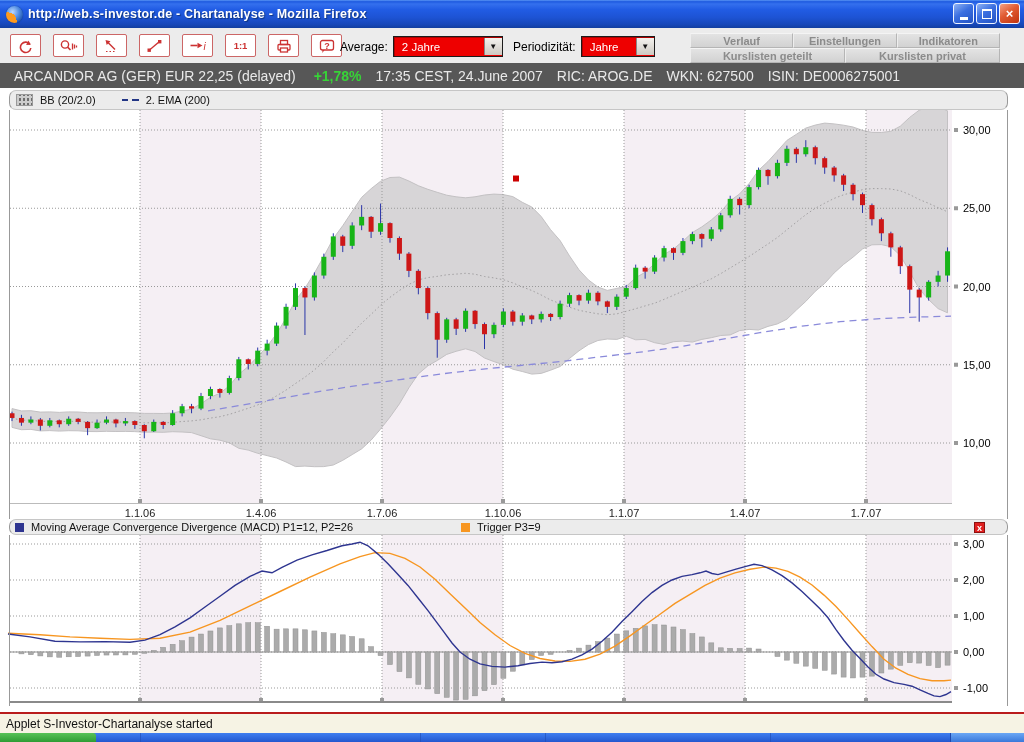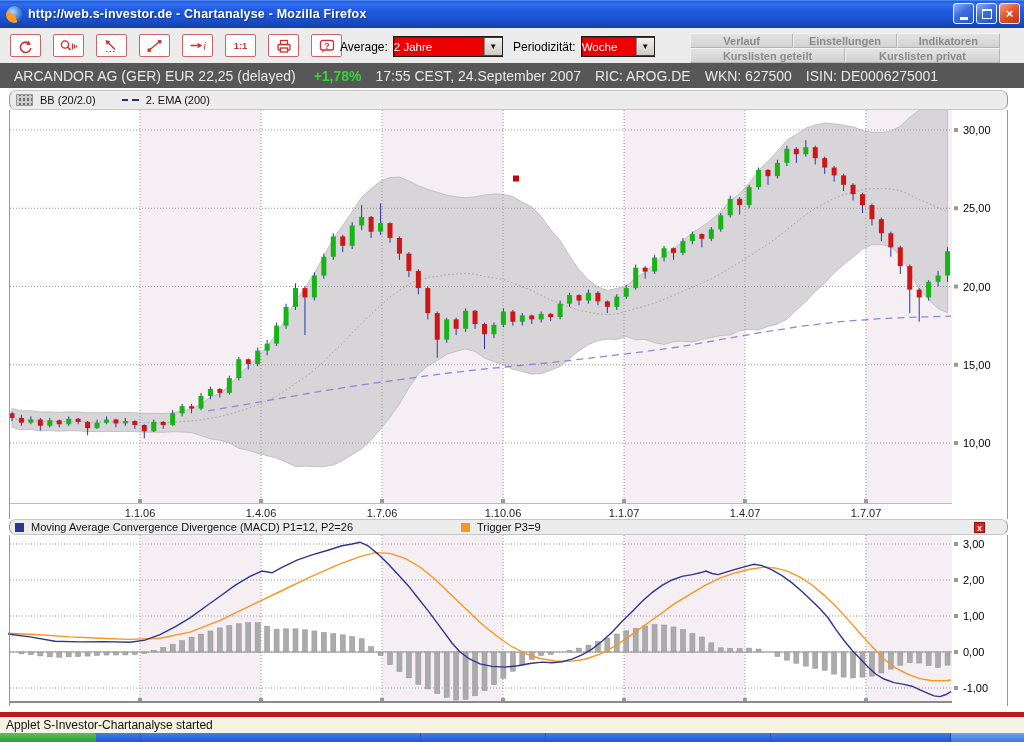--- a/index.html
+++ b/index.html
@@ -25,21 +25,21 @@
   .glyph-restore{width:8px;height:7px;border:1px solid #fff;border-top:2px solid #fff;}
 
   
   .toolbar{position:absolute;left:0;top:28px;width:1024px;height:35px;background:#ececec;border-bottom:1px solid #d7d7d7;}
   .tool-icons{position:absolute;left:10px;top:6px;display:flex;gap:12px;}
   .tbtn{width:31px;height:23px;background:#fff;border:1px solid #c66;border-radius:2px;box-sizing:border-box;
     display:flex;align-items:center;justify-content:center;}
   .tbtn svg{display:block;}
   .dd-group{position:absolute;top:8px;display:flex;align-items:center;font-size:12px;color:#000;}
   .dd-box{margin-left:5px;height:19px;border:1px solid #1c1c1c;background:#ee0000;display:flex;align-items:center;box-shadow:inset 1px 1px 0 #b00000;}
-  .dd-value{color:#fff;font-size:11.5px;padding:0 0;white-space:nowrap;}
+  .dd-value{color:#fff;font-size:11.5px;padding:0 8px;white-space:nowrap;}
   .dd-arrow{width:17px;height:17px;margin:0;background:linear-gradient(180deg,#f4f2ee,#cdc9c2);border-left:1px solid #888;
     display:flex;align-items:center;justify-content:center;font-size:8px;color:#111;}
 
   
   .nav-block{position:absolute;right:24px;top:5px;width:310px;}
   .nav-row{display:flex;height:15px;}
   .nav-btn{flex:1;background:linear-gradient(180deg,#e3e3e3,#d2d2d2);border:1px solid #b5b5b5;border-top-color:#f4f4f4;border-left-color:#eee;
     color:#8b8b8b;font-size:11px;font-weight:bold;display:flex;align-items:center;justify-content:center;white-space:nowrap;box-sizing:border-box;}
 
   
@@ -61,21 +61,21 @@
   .lg-txt{margin-left:7px;}
   .x-close{position:absolute;right:22px;top:2px;width:11px;height:11px;background:#e02020;border:1px solid #8d0f0f;
     color:#fff;font-size:9px;font-weight:bold;line-height:10px;text-align:center;box-sizing:border-box;}
 
   
   #main-chart{position:absolute;left:0;top:110px;}
   #macd-chart{position:absolute;left:0;top:535px;}
   svg text{font-family:"Liberation Sans",sans-serif;}
 
   
-  .statusbar{position:absolute;left:0;top:712px;width:1024px;height:21px;background:#f6f3e4;border-top:5px solid #b91c1c;
+  .statusbar{position:absolute;left:0;top:712px;width:1024px;height:21px;background:#f6f3e4;border-top:2px solid #b91c1c;
     display:flex;align-items:center;font-size:12px;color:#111;box-sizing:border-box;}
   .statusbar span{margin-left:6px;}
   .taskbar{position:absolute;left:0;top:733px;width:1024px;height:9px;background:linear-gradient(180deg,#3f7ef0,#2357cf);}
   .start-frag{position:absolute;left:0;top:0;width:96px;height:9px;background:linear-gradient(180deg,#57c257,#2f9c34);border-radius:0 3px 0 0;}
   .tray-frag{position:absolute;right:0;top:0;width:73px;height:9px;background:linear-gradient(180deg,#6aa7f5,#3a78da);border-left:1px solid #1d49ae;}
   .task-sep{position:absolute;top:0;width:1px;height:9px;background:#1d49ae;opacity:.55;}
 </style>
 </head>
 <body>
 
@@ -156,41 +156,41 @@
     <div class="dd-group" style="left:340px;">
       <span>Average:</span>
       <div class="dd-box" style="width:108px;">
         <span class="dd-value" style="flex:1;">2 Jahre</span>
         <span class="dd-arrow">▼</span>
       </div>
     </div>
     <div class="dd-group" style="left:513px;">
       <span>Periodizität:</span>
       <div class="dd-box" style="width:72px;">
-        <span class="dd-value" style="flex:1;">Woche</span>
+        <span class="dd-value" style="flex:1;">Jahre</span>
         <span class="dd-arrow">▼</span>
       </div>
     </div>
     <div class="nav-block">
       <div class="nav-row" id="nav-row1">
           <div class="nav-btn">Verlauf</div>
           <div class="nav-btn">Einstellungen</div>
           <div class="nav-btn">Indikatoren</div>
         </div>
       <div class="nav-row" id="nav-row2">
           <div class="nav-btn">Kurslisten geteilt</div>
           <div class="nav-btn">Kurslisten privat</div>
         </div>
     </div>
   </div>
 
   <div class="infobar">
     <span>ARCANDOR AG  (GER) EUR 22,25 (delayed)</span>
     <span class="chg">+1,78%</span>
-    <span>17:55 CEST, 24.September 2007</span>
+    <span>17:35 CEST, 24.June 2007</span>
     <span>RIC: AROG.DE</span>
     <span>WKN: 627500</span>
     <span>ISIN: DE0006275001</span>
   </div>
 
   <div class="legendbar" id="legend-main">
     <div class="sw-bb"></div>
     <span class="lg-txt">BB (20/2.0)</span>
     <div class="sw-ema"></div>
     <span class="lg-txt">2. EMA (200)</span>

